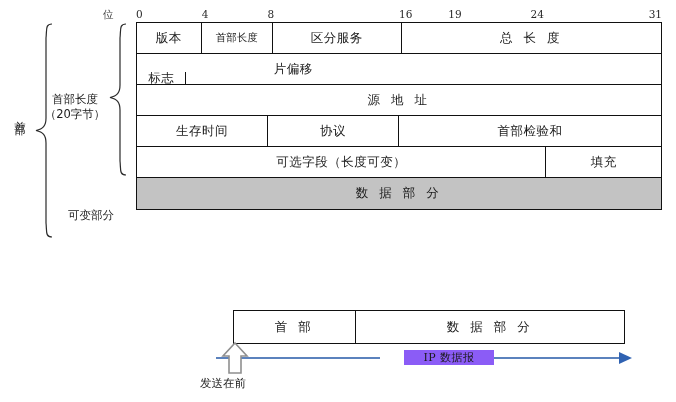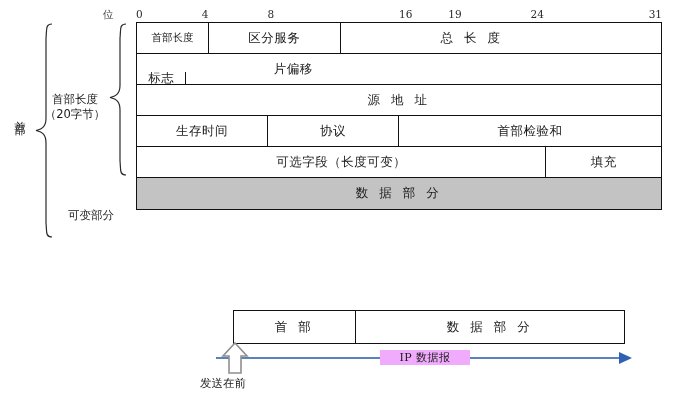--- a/index.html
+++ b/index.html
@@ -158,28 +158,28 @@
     position: absolute;
     right: 0;
     top: 0;
     width: 0; height: 0;
     border-top: 6px solid transparent;
     border-bottom: 6px solid transparent;
     border-left: 13px solid #2f62b2;
   }
   #arrow-label {
     position: absolute;
-    left: 380px;
+    left: 404px;
     top: 350px;
     width: 90px;
     text-align: center;
     font-size: 11px;
     font-family: "DejaVu Serif", "Liberation Serif", serif;
     letter-spacing: 0.5px;
-    background: #f0abfc;
+    background: #8b5cf6;
     white-space: nowrap;
   }
 
   
   #send-first-arrow {
     position: absolute;
     left: 221px;
     top: 341px;
     width: 28px;
     height: 34px;
@@ -204,20 +204,21 @@
     <div class="tick" style="left: 65.75px;">4</div>
     <div class="tick" style="left: 131.5px;">8</div>
     <div class="tick" style="left: 263px;">16</div>
     <div class="tick" style="left: 312.312px;">19</div>
     <div class="tick" style="left: 394.5px;">24</div>
     <div class="tick" style="transform: translateX(-100%); left: 526px;">31</div>
   </div>
 
 <div id="header-table">
     <div class="row">
+      <div class="cell" style="width: 65.75px;">版本</div>
       <div class="cell small" style="width: 72px;">首部长度</div>
       <div class="cell" style="width: 131.5px;">区分服务</div>
       <div class="cell wide nolast" style="width: 263px;">总 长 度</div>
     </div>
     <div class="row">
       <div class="cell" style="width: 49.3125px; margin-top: 18px;">标志</div>
       <div class="cell nolast" style="width: 213.688px;">片偏移</div>
     </div>
     <div class="row">
       <div class="cell wide nolast" style="width: 526px;">源 地 址</div>

